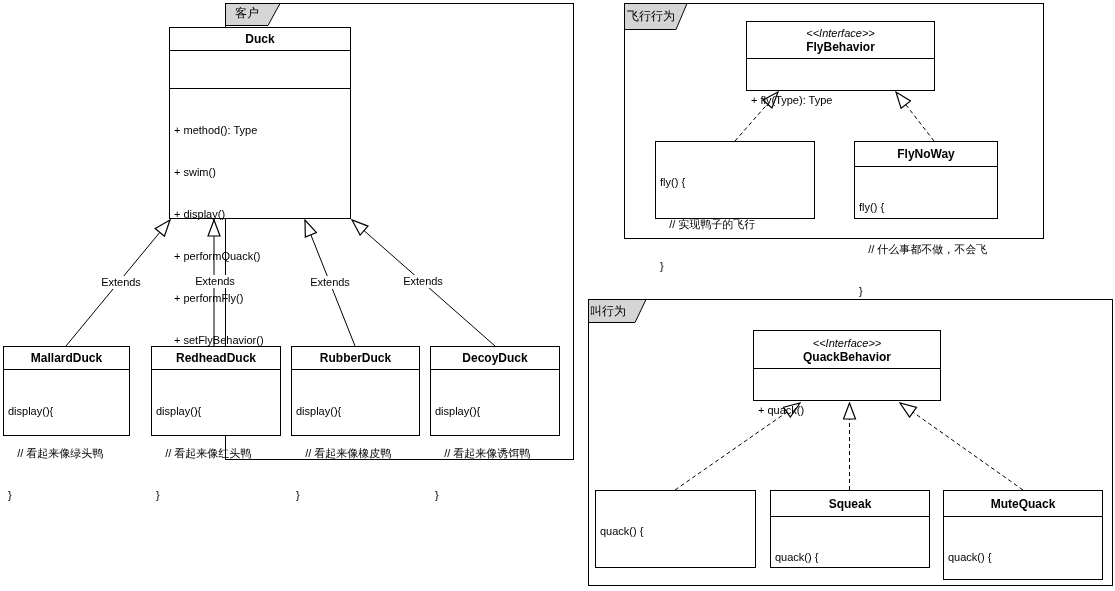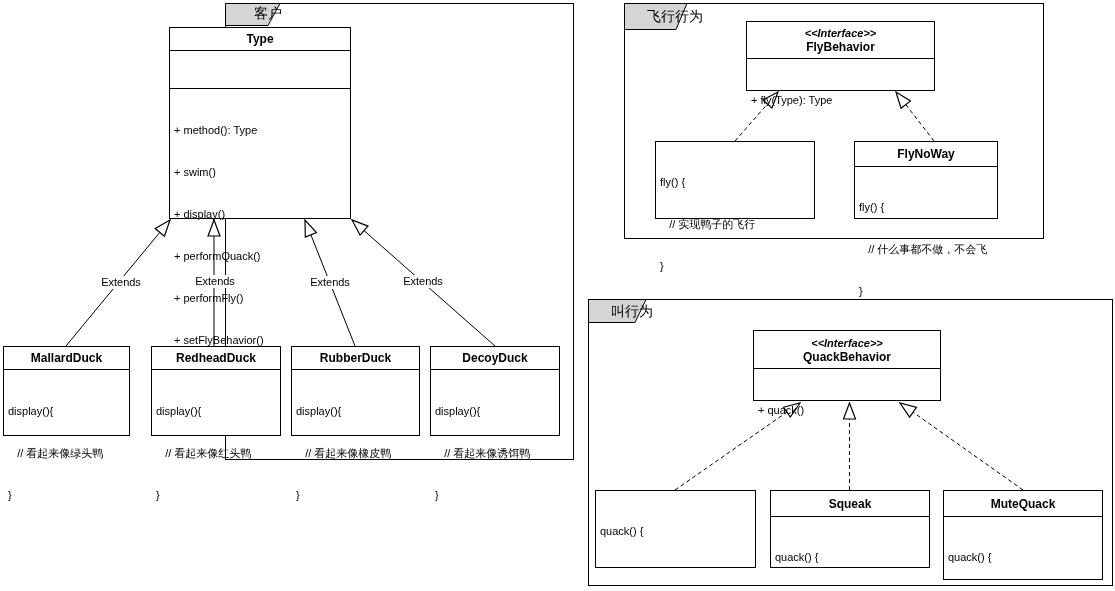--- a/index.html
+++ b/index.html
@@ -11,24 +11,24 @@
   .layer { position: absolute; left: 0; top: 0; }
   .uml-class {
     position: absolute; background: #fff; border: 1px solid #000;
     font-size: 11px; line-height: 14px;
   }
   .title {
     display: flex; flex-direction: column; align-items: center; justify-content: center;
     font-weight: bold; font-size: 12px; text-align: center;
     border-bottom: 1px solid #000;
   }
-  .stereo { font-style: italic; font-weight: bold; font-size: 11px; line-height: 14px; }
+  .stereo { font-style: italic; font-weight: normal; font-size: 11px; line-height: 14px; }
   .sec { padding: 6px 4px 0 4px; white-space: pre; overflow: hidden; }
   .divb { border-bottom: 1px solid #000; }
-  .pkg-label { position: absolute; font-size: 14px; line-height: 14px; white-space: nowrap; margin-left: 21px; }
+  .pkg-label { position: absolute; font-size: 12px; line-height: 14px; white-space: nowrap; }
   .edge-label { position: absolute; background: #fff; font-size: 11px; line-height: 13px; padding: 0 2px; white-space: nowrap; }
 </style>
 </head>
 <body>
 
 <div class="canvas">
 
   <svg class="layer" width="1115" height="591">
     <defs>
       <marker id="tri" markerUnits="userSpaceOnUse" markerWidth="18" markerHeight="14" viewBox="0 0 18 14" refX="17" refY="7" orient="auto">
@@ -61,21 +61,21 @@
     <line x1="675" y1="490" x2="800" y2="403" stroke="#000" stroke-width="1" stroke-dasharray="4 3" marker-end="url(#tri)"></line>
     <line x1="849.5" y1="490" x2="849.5" y2="403" stroke="#000" stroke-width="1" stroke-dasharray="4 3" marker-end="url(#tri)"></line>
     <line x1="1023" y1="490" x2="900" y2="403" stroke="#000" stroke-width="1" stroke-dasharray="4 3" marker-end="url(#tri)"></line>
   </svg>
 
   <div class="pkg-label" style="left:226px;top:6px;width:42px;text-align:center">客户</div>
   <div class="pkg-label" style="left:626px;top:9px;width:50px;text-align:center">飞行行为</div>
   <div class="pkg-label" style="left:590px;top:304px;width:44px;text-align:left">叫行为</div>
 
   <div class="uml-class" style="left:169px;top:27px;width:182px;height:192px">
-    <div class="title" style="height:23px">Type</div>
+    <div class="title" style="height:23px">Duck</div>
     <div class="sec divb" style="height:38px">
       <div>FlyBehavior flyBehavior</div>
       
     </div>
     <div class="sec">
       <div>+ method(): Type</div>
       <div>+ swim()</div>
       <div>+ display()</div>
       <div>+ performQuack()</div>
       <div>+ performFly()</div>

